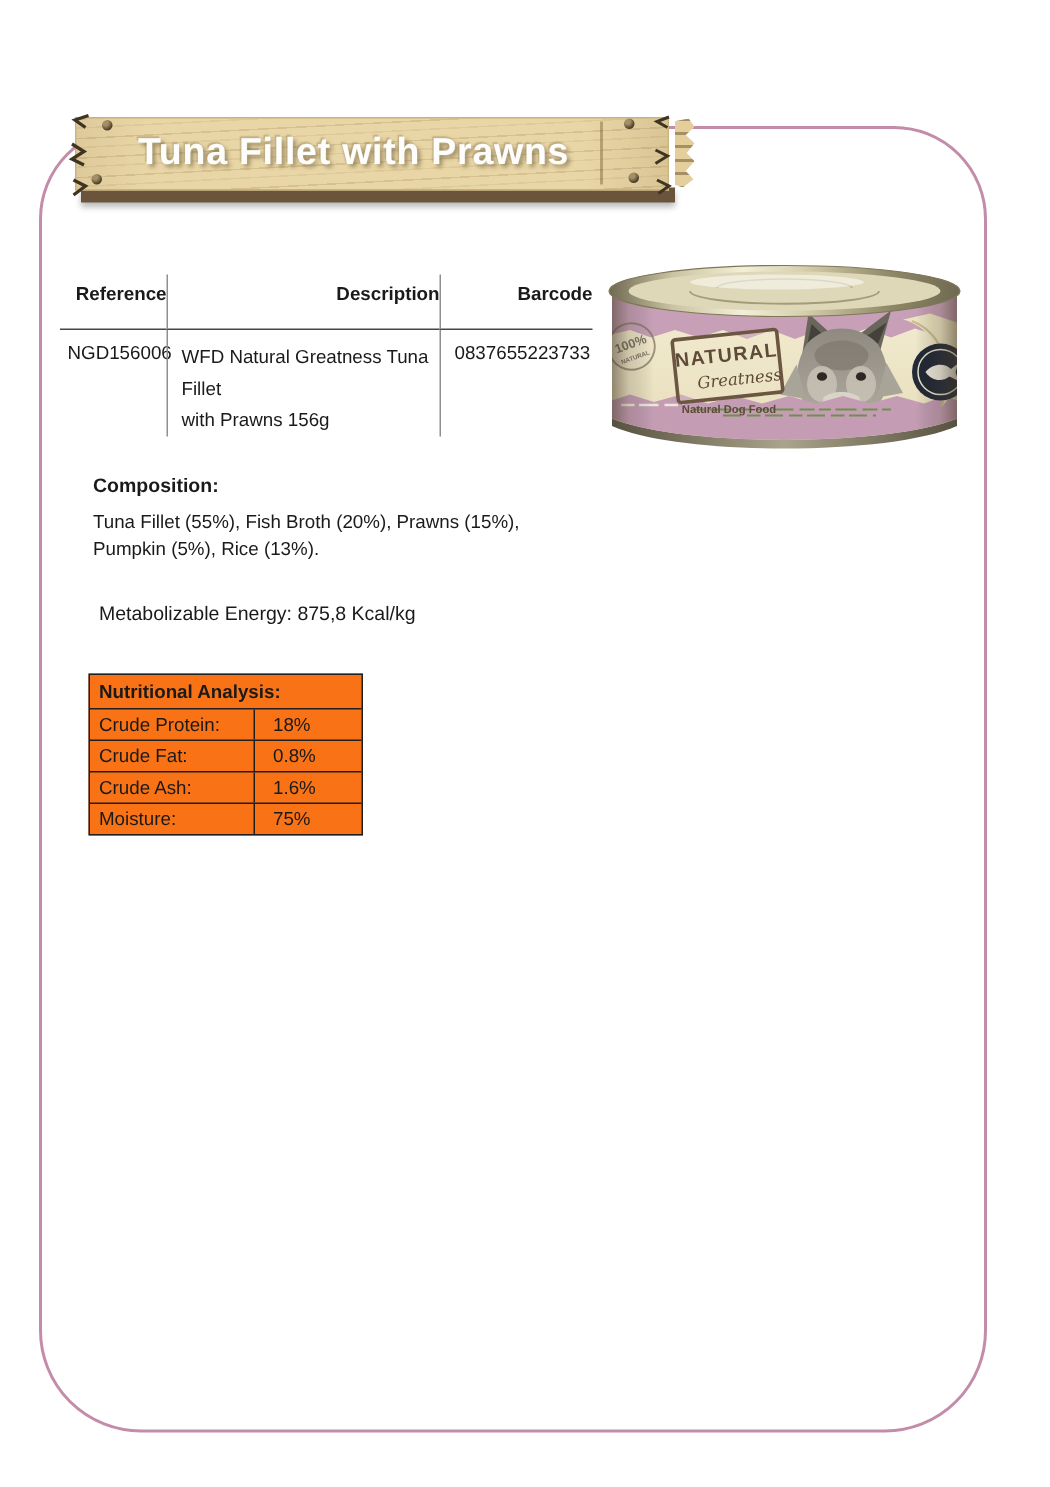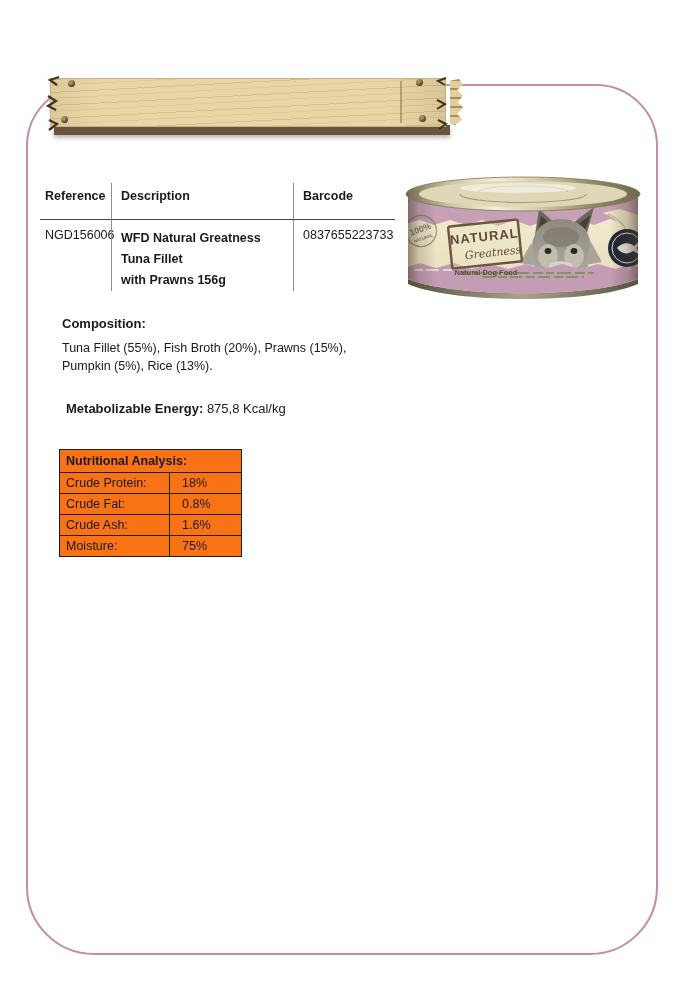--- a/index.html
+++ b/index.html
@@ -41,33 +41,33 @@
     letter-spacing:.5px;
     text-shadow:0 0 1px rgba(255,255,255,.4), 2px 2px 3px rgba(95,78,45,.55), -1px -1px 1px rgba(120,100,60,.35);
     white-space:nowrap;
   }
   .jag{position:absolute;}
   
   .prod-table{
     position:absolute;left:40px;top:183px;display:grid;
     grid-template-columns:71px 182px 102px;z-index:2;font-size:12.5px;
   }
-  .prod-table .hcell{font-weight:bold;padding-top:6px;height:30px;border-bottom:1.5px solid #474747;}
+  .prod-table .hcell{font-weight:bold;padding-top:6px;height:30px;border-bottom:1.5px solid #474747;text-align:right;}
   .prod-table .dcell{padding-top:8px;min-height:46px;}
   .prod-table .c1{padding-left:5px;}
   .prod-table .c2{padding-left:9px;border-left:1px solid #8f8f8f;}
   .prod-table .c3{padding-left:9px;border-left:1px solid #8f8f8f;}
-  .desc-line{line-height:21px;font-weight:bold;}
+  .desc-line{line-height:21px;}
   
   .composition{position:absolute;left:62px;top:316px;width:345px;z-index:2;}
   .composition .head{font-size:13px;font-weight:bold;line-height:16px;margin-bottom:7px;}
   .composition .line{font-size:12.5px;line-height:18px;}
   
   .energy{position:absolute;left:66px;top:401px;font-size:13px;z-index:2;}
-  .energy .lbl{font-weight:bold;}
+  .energy .lbl{font-weight:normal;}
   
   .nut-table{position:absolute;left:59px;top:449px;width:181px;border:1.5px solid #1f1f1f;font-size:12.5px;z-index:2;background:#f97316;}
   .nut-header{font-weight:bold;padding:3px 6px;line-height:16px;border-bottom:1.5px solid #1f1f1f;}
   .nut-row{display:flex;border-bottom:1.5px solid #1f1f1f;gap:12px;}
   .nut-row:last-child{border-bottom:none;}
   .nut-label{width:103px;padding:2.5px 0 2.5px 6px;line-height:15px;border-right:1.5px solid #1f1f1f;}
   .nut-value{flex:1;padding:2.5px 6px 2.5px 0;line-height:15px;text-align:left;}
   
   .can{position:absolute;left:398px;top:167px;width:250px;height:140px;z-index:2;}
   .svg-brand{font-family:"Liberation Sans",sans-serif;font-weight:bold;}
@@ -92,20 +92,21 @@
     </svg>
     <svg class="jag" style="left:388px;top:4px;" width="16" height="56" viewBox="0 0 16 56">
       <path d="M12,2 L4,5 L11,9" fill="none" stroke="#3f3322" stroke-width="2"></path>
       <path d="M3,24 L11,28 L3,33" fill="none" stroke="#3f3322" stroke-width="2"></path>
       <path d="M4,44 L12,48 L5,53" fill="none" stroke="#3f3322" stroke-width="2"></path>
     </svg>
     <div class="nail" style="left:22px;top:8px;"></div>
     <div class="nail" style="left:15px;top:44px;"></div>
     <div class="nail" style="left:370px;top:7px;"></div>
     <div class="nail" style="left:373px;top:43px;"></div>
+    <div class="banner-title">Tuna Fillet with Prawns</div>
   </div>
 
   <div class="prod-table">
     <div class="hcell c1">Reference</div>
     <div class="hcell c2">Description</div>
     <div class="hcell c3">Barcode</div>
     <div class="dcell c1">NGD156006</div>
     <div class="dcell c2">
       <div class="desc-line">WFD Natural Greatness Tuna Fillet</div>
       <div class="desc-line">with Prawns 156g</div>

